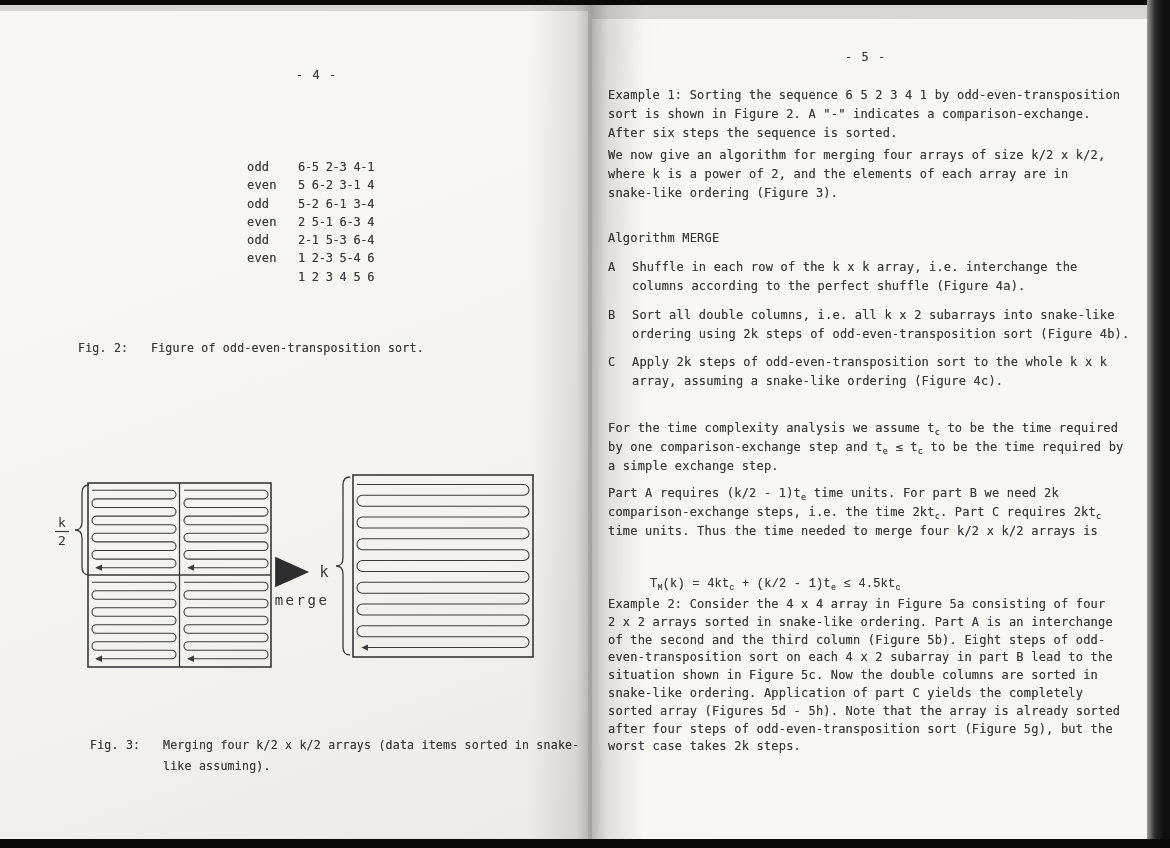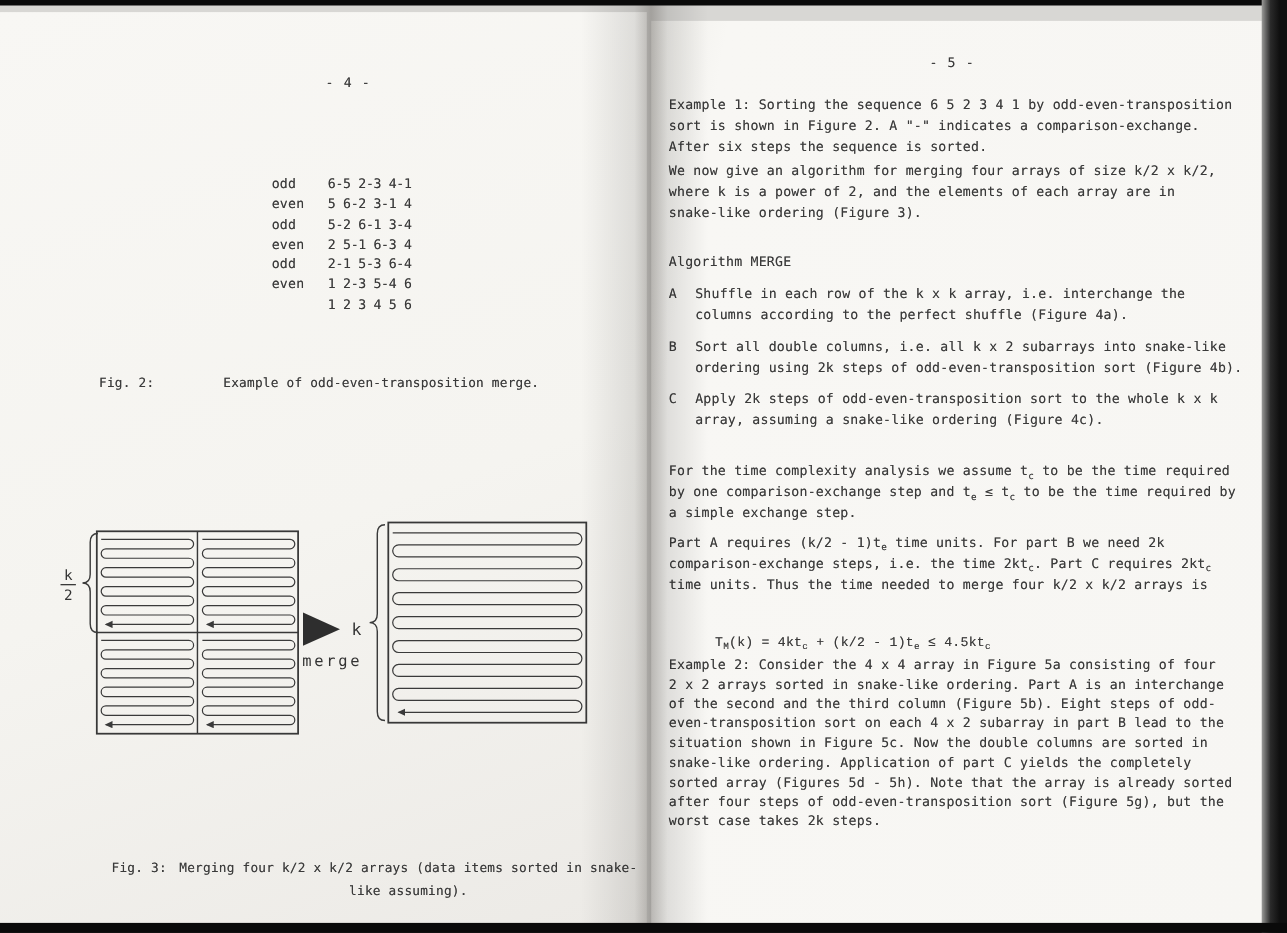--- a/index.html
+++ b/index.html
@@ -47,23 +47,23 @@
 </head>
 <body>
 
 <div class="abs" id="underlay"></div>
 
 <div class="abs page" id="page-left">
   <div class="abs txt pagenum" style="left:296px;top:57px;">- 4 -</div>
 
   <div class="abs txt" style="left:207px;top:147px;"><div class="trow"><span class="tlabel">odd</span><span class="tseq">6-5 2-3 4-1</span></div><div class="trow"><span class="tlabel">even</span><span class="tseq">5 6-2 3-1 4</span></div><div class="trow"><span class="tlabel">odd</span><span class="tseq">5-2 6-1 3-4</span></div><div class="trow"><span class="tlabel">even</span><span class="tseq">2 5-1 6-3 4</span></div><div class="trow"><span class="tlabel">odd</span><span class="tseq">2-1 5-3 6-4</span></div><div class="trow"><span class="tlabel">even</span><span class="tseq">1 2-3 5-4 6</span></div><div class="trow"><span class="tlabel"></span><span class="tseq">1 2 3 4 5 6</span></div></div>
 
-  <div class="abs txt cap" style="left:90px;top:327px;gap:40px;">
+  <div class="abs txt cap" style="left:78px;top:327px;">
     <span class="caplabel">Fig. 2:</span>
-    <span style="line-height:20.8px">Example of odd-even-transposition merge.</span>
+    <span style="line-height:20.8px">Figure of odd-even-transposition sort.</span>
   </div>
 
   <svg class="abs" style="left:40px;top:444px;" width="540" height="235" viewBox="0 0 540 235">
     <defs>
       <marker id="arrS" orient="auto" markerWidth="8" markerHeight="8" refX="5.5" refY="3">
         <path d="M0,0 L6.5,3 L0,6 z" fill="#3a3a3a"></path>
       </marker>
       <marker id="arrB" orient="auto" markerWidth="11" markerHeight="10" refX="8.5" refY="4.5">
         <path d="M0,0 L10,4.5 L0,9 z" fill="#2e2e2e"></path>
       </marker>
@@ -89,21 +89,21 @@
     <line x1="237" y1="117" x2="264" y2="117" stroke="#2e2e2e" stroke-width="3.4" marker-end="url(#arrB)"></line>
     <text x="262" y="150" font-size="14" letter-spacing="2.5" text-anchor="middle">merge</text>
 
     <text x="284" y="122" font-size="15" text-anchor="middle">k</text>
     <path d="M 310 22 Q 303 22 303 30 L 303 103 Q 303 111 296 111 Q 303 111 303 119 L 303 192 Q 303 200 310 200" stroke="#3a3a3a" stroke-width="1.3" fill="none"></path>
 
     <rect x="313" y="20" width="180" height="182" stroke="#383838" stroke-width="1.6" fill="none"></rect>
     <path marker-end="url(#arrS)" stroke="#3a3a3a" stroke-width="1.1" fill="none" d="M 317 29.4375 L 483.5625 29.4375 A 5.4375 5.4375 0 0 1 483.5625 40.3125 L 322.4375 40.3125 A 5.4375 5.4375 0 0 0 322.4375 51.1875 L 483.5625 51.1875 A 5.4375 5.4375 0 0 1 483.5625 62.0625 L 322.4375 62.0625 A 5.4375 5.4375 0 0 0 322.4375 72.9375 L 483.5625 72.9375 A 5.4375 5.4375 0 0 1 483.5625 83.8125 L 322.4375 83.8125 A 5.4375 5.4375 0 0 0 322.4375 94.6875 L 483.5625 94.6875 A 5.4375 5.4375 0 0 1 483.5625 105.5625 L 322.4375 105.5625 A 5.4375 5.4375 0 0 0 322.4375 116.4375 L 483.5625 116.4375 A 5.4375 5.4375 0 0 1 483.5625 127.3125 L 322.4375 127.3125 A 5.4375 5.4375 0 0 0 322.4375 138.1875 L 483.5625 138.1875 A 5.4375 5.4375 0 0 1 483.5625 149.0625 L 322.4375 149.0625 A 5.4375 5.4375 0 0 0 322.4375 159.9375 L 483.5625 159.9375 A 5.4375 5.4375 0 0 1 483.5625 170.8125 L 322.4375 170.8125 A 5.4375 5.4375 0 0 0 322.4375 181.6875 L 483.5625 181.6875 A 5.4375 5.4375 0 0 1 483.5625 192.5625 L 322.4375 192.5625"></path>
   </svg>
 
-  <div class="abs txt cap" style="left:90px;top:768px;text-align:center;">
+  <div class="abs txt cap" style="left:90px;top:724px;">
     <span class="caplabel">Fig. 3:</span>
     <div><div class="tline">Merging four k/2 x k/2 arrays (data items sorted in snake-</div><div class="tline">like assuming).</div></div>
   </div>
 </div>
 
 <div class="abs page" id="page-right">
   <div class="abs txt pagenum" style="left:253px;top:31px;">- 5 -</div>
 
   <div class="abs txt" style="left:16px;top:67px;"><div class="tline">Example 1: Sorting the sequence 6 5 2 3 4 1 by odd-even-transposition</div><div class="tline">sort is shown in Figure 2. A "-" indicates a comparison-exchange.</div><div class="tline">After six steps the sequence is sorted.</div></div>
 

